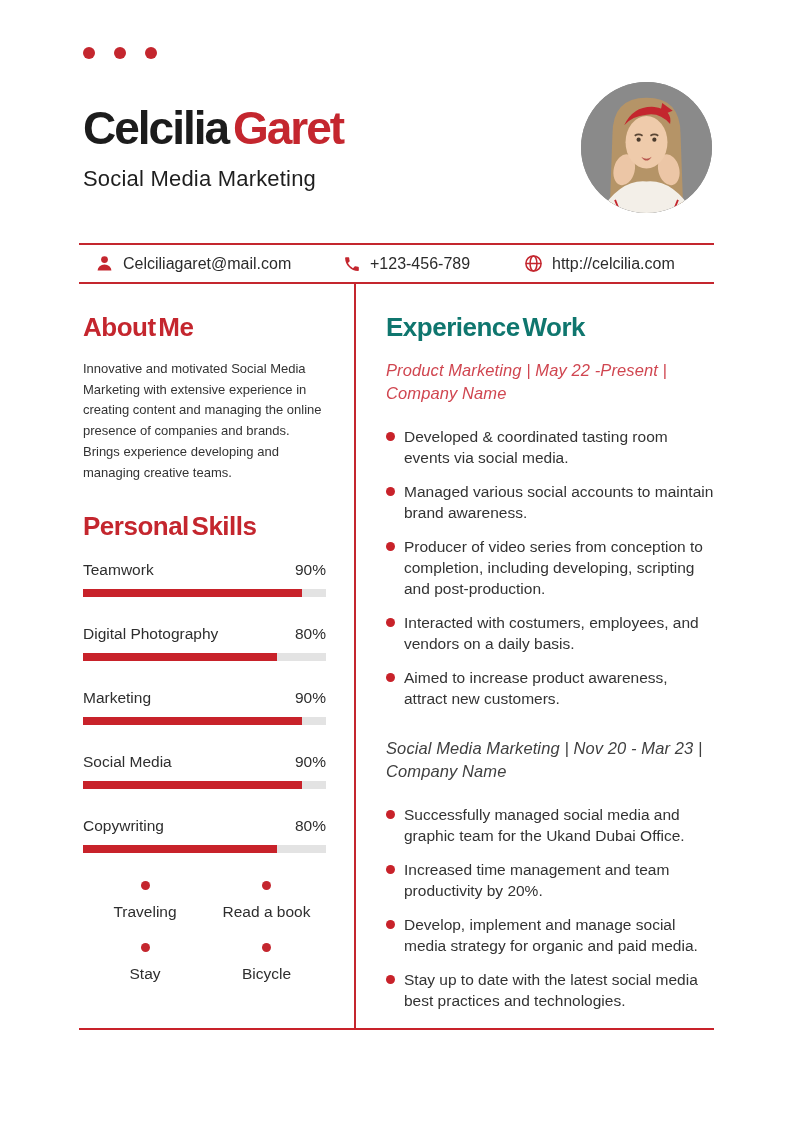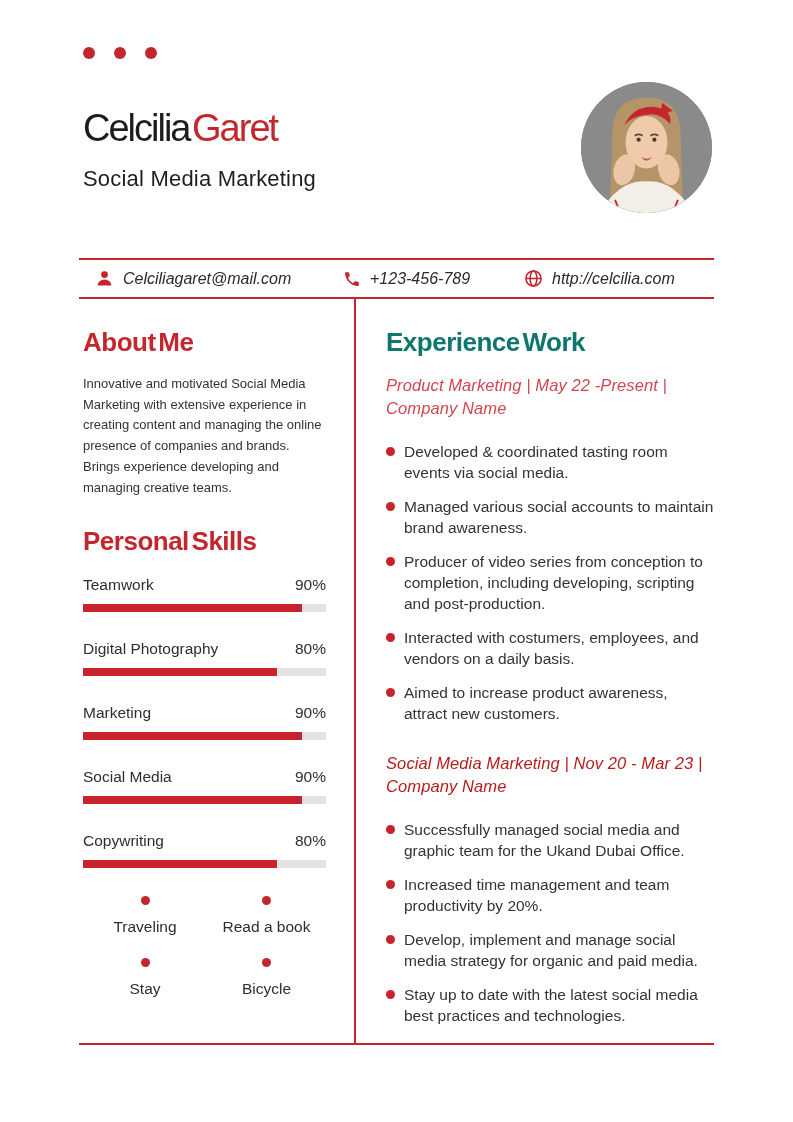--- a/index.html
+++ b/index.html
@@ -13,35 +13,35 @@
     overflow:hidden;
   }
   .content{width:635px;margin:0 auto;position:relative;}
   
   .dots{display:flex;gap:19px;margin:47px 0 0 4px;}
   .dot{width:12px;height:12px;border-radius:50%;}
   
   .header{display:flex;justify-content:space-between;align-items:flex-start;margin-top:38px;}
   .name-block{margin-left:4px;}
   .name{
-    font-size:38px;font-weight:normal;line-height:62px;
+    font-size:46px;font-weight:bold;line-height:62px;
     letter-spacing:-2px;word-spacing:-6px;color:#1c1c1c;white-space:nowrap;
   }
   .subtitle{font-size:22px;color:#1e1e1e;margin-top:7px;letter-spacing:0.2px;}
   .avatar{
     width:131px;height:131px;border-radius:50%;overflow:hidden;
     margin-top:-15px;margin-right:2px;flex:0 0 auto;background:#8a8a8a;
   }
   .avatar svg{display:block;width:131px;height:131px;}
   
   .contact{
-    margin-top:45px;
+    margin-top:30px;
     border-top:2px solid;border-bottom:2px solid;
     display:grid;grid-template-columns:263px 182px auto;
-    align-items:center;height:37px;font-style:italic;
+    align-items:center;height:37px;
   }
   .contact-item{display:flex;align-items:center;gap:9px;font-size:16px;color:#2b2b2b;}
   .contact-item:first-child{padding-left:16px;}
   .cicon{width:19px;height:19px;flex:0 0 auto;display:flex;align-items:center;justify-content:center;}
   .cicon svg{display:block;}
   
   .columns{display:flex;min-height:744px;}
   .col-left{box-sizing:border-box;width:277px;padding:0 28px 0 4px;border-right:2px solid;}
   .col-right{box-sizing:border-box;flex:1;padding-left:30px;}
   h2.sec{
@@ -227,21 +227,21 @@
           <ul class="job-bullets">
             <li><span class="li-dot bar-bg" style="background: rgb(200, 34, 42);"></span><span>Developed &amp; coordinated tasting room events via social media.</span></li>
             <li><span class="li-dot bar-bg" style="background: rgb(200, 34, 42);"></span><span>Managed various social accounts to maintain brand awareness.</span></li>
             <li><span class="li-dot bar-bg" style="background: rgb(200, 34, 42);"></span><span>Producer of video series from conception to completion, including developing, scripting and post-production.</span></li>
             <li><span class="li-dot bar-bg" style="background: rgb(200, 34, 42);"></span><span>Interacted with costumers, employees, and vendors on a daily basis.</span></li>
             <li><span class="li-dot bar-bg" style="background: rgb(200, 34, 42);"></span><span>Aimed to increase product awareness, attract new customers.</span></li>
           </ul>
         </div>
 
         <div class="job2">
-          <div class="job-title accent-light-fg" style="color: #b91c1c;">Social Media Marketing | Nov 20 - Mar 23 | Company Name</div>
+          <div class="job-title accent-light-fg" style="color: #404040;">Social Media Marketing | Nov 20 - Mar 23 | Company Name</div>
           <ul class="job-bullets">
             <li><span class="li-dot bar-bg" style="background: rgb(200, 34, 42);"></span><span>Successfully managed social media and graphic team for the Ukand Dubai Office.</span></li>
             <li><span class="li-dot bar-bg" style="background: rgb(200, 34, 42);"></span><span>Increased time management and team productivity by 20%.</span></li>
             <li><span class="li-dot bar-bg" style="background: rgb(200, 34, 42);"></span><span>Develop, implement and manage social media strategy for organic and paid media.</span></li>
             <li><span class="li-dot bar-bg" style="background: rgb(200, 34, 42);"></span><span>Stay up to date with the latest social media best practices and technologies.</span></li>
           </ul>
         </div>
       </div>
     </div>
 

